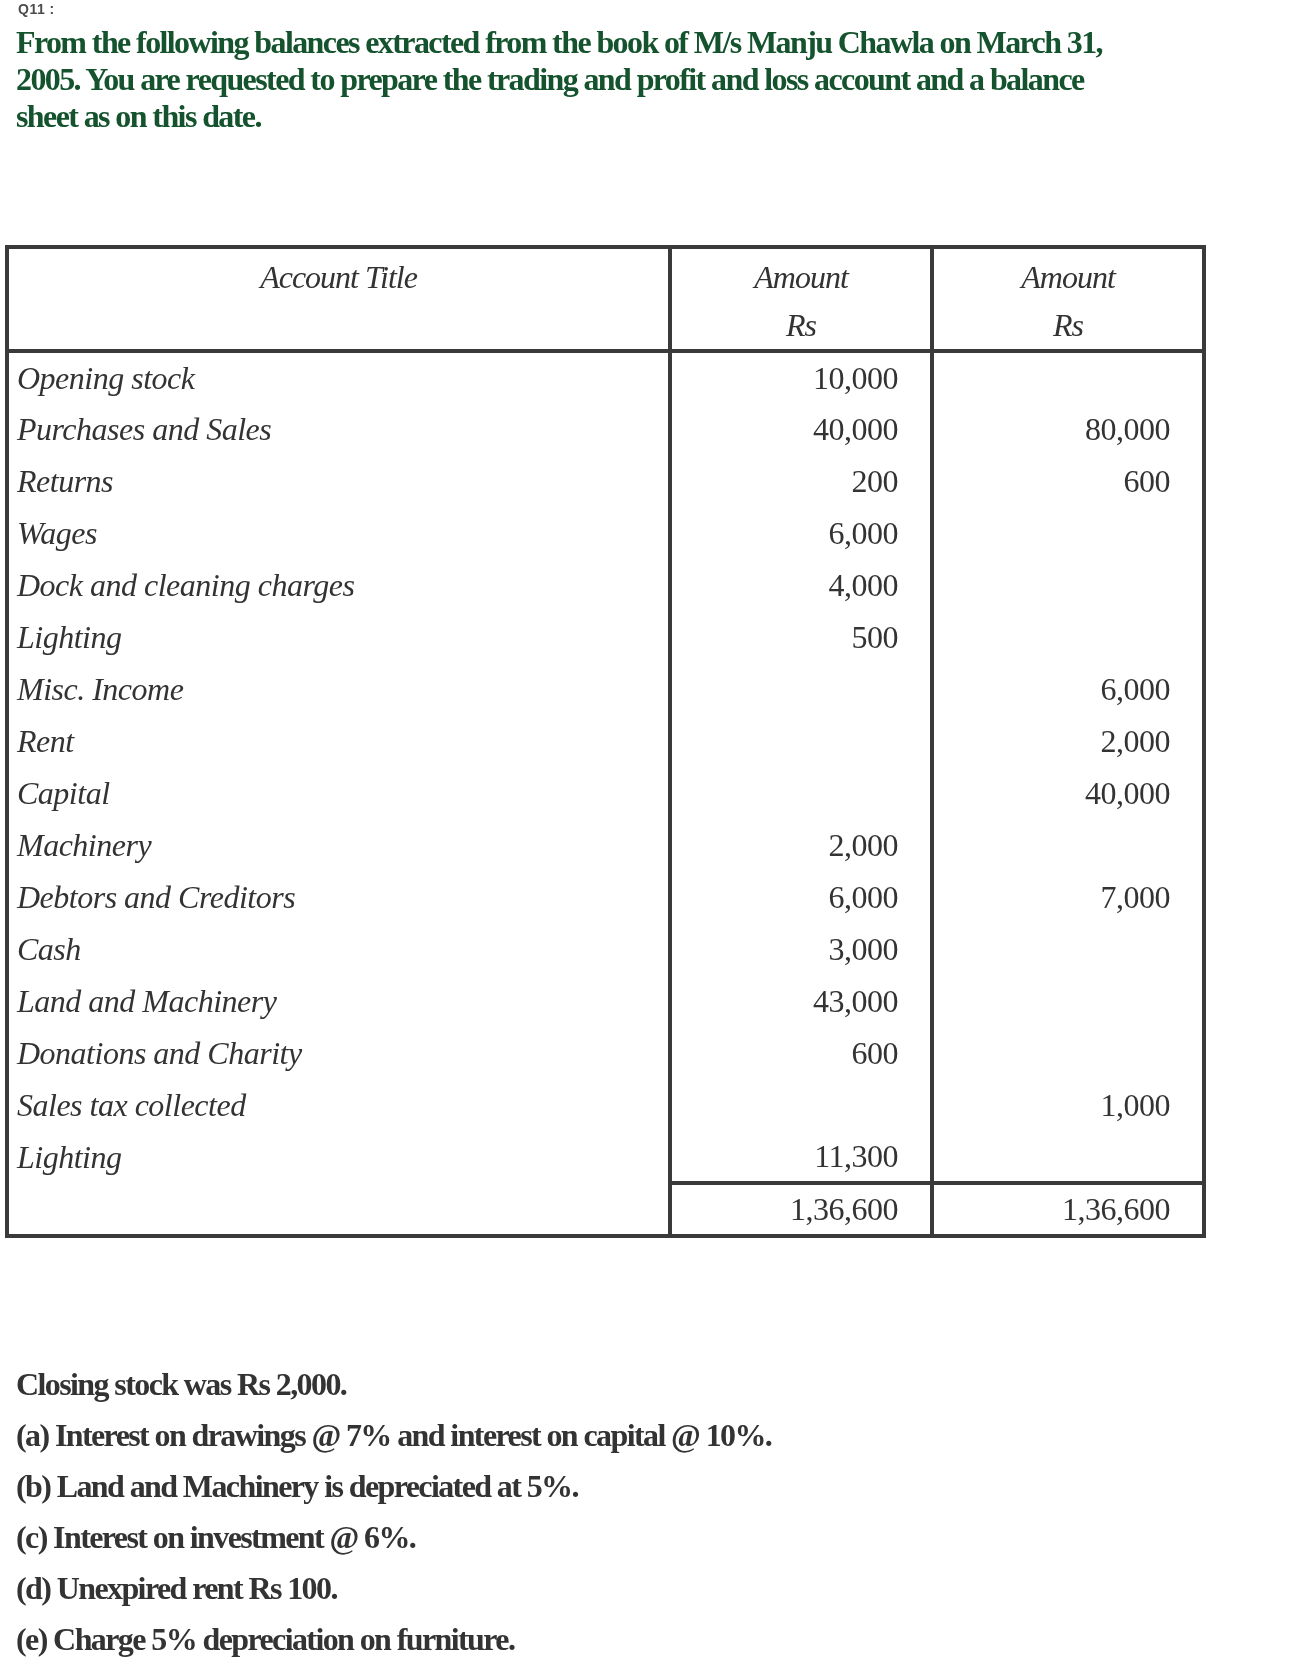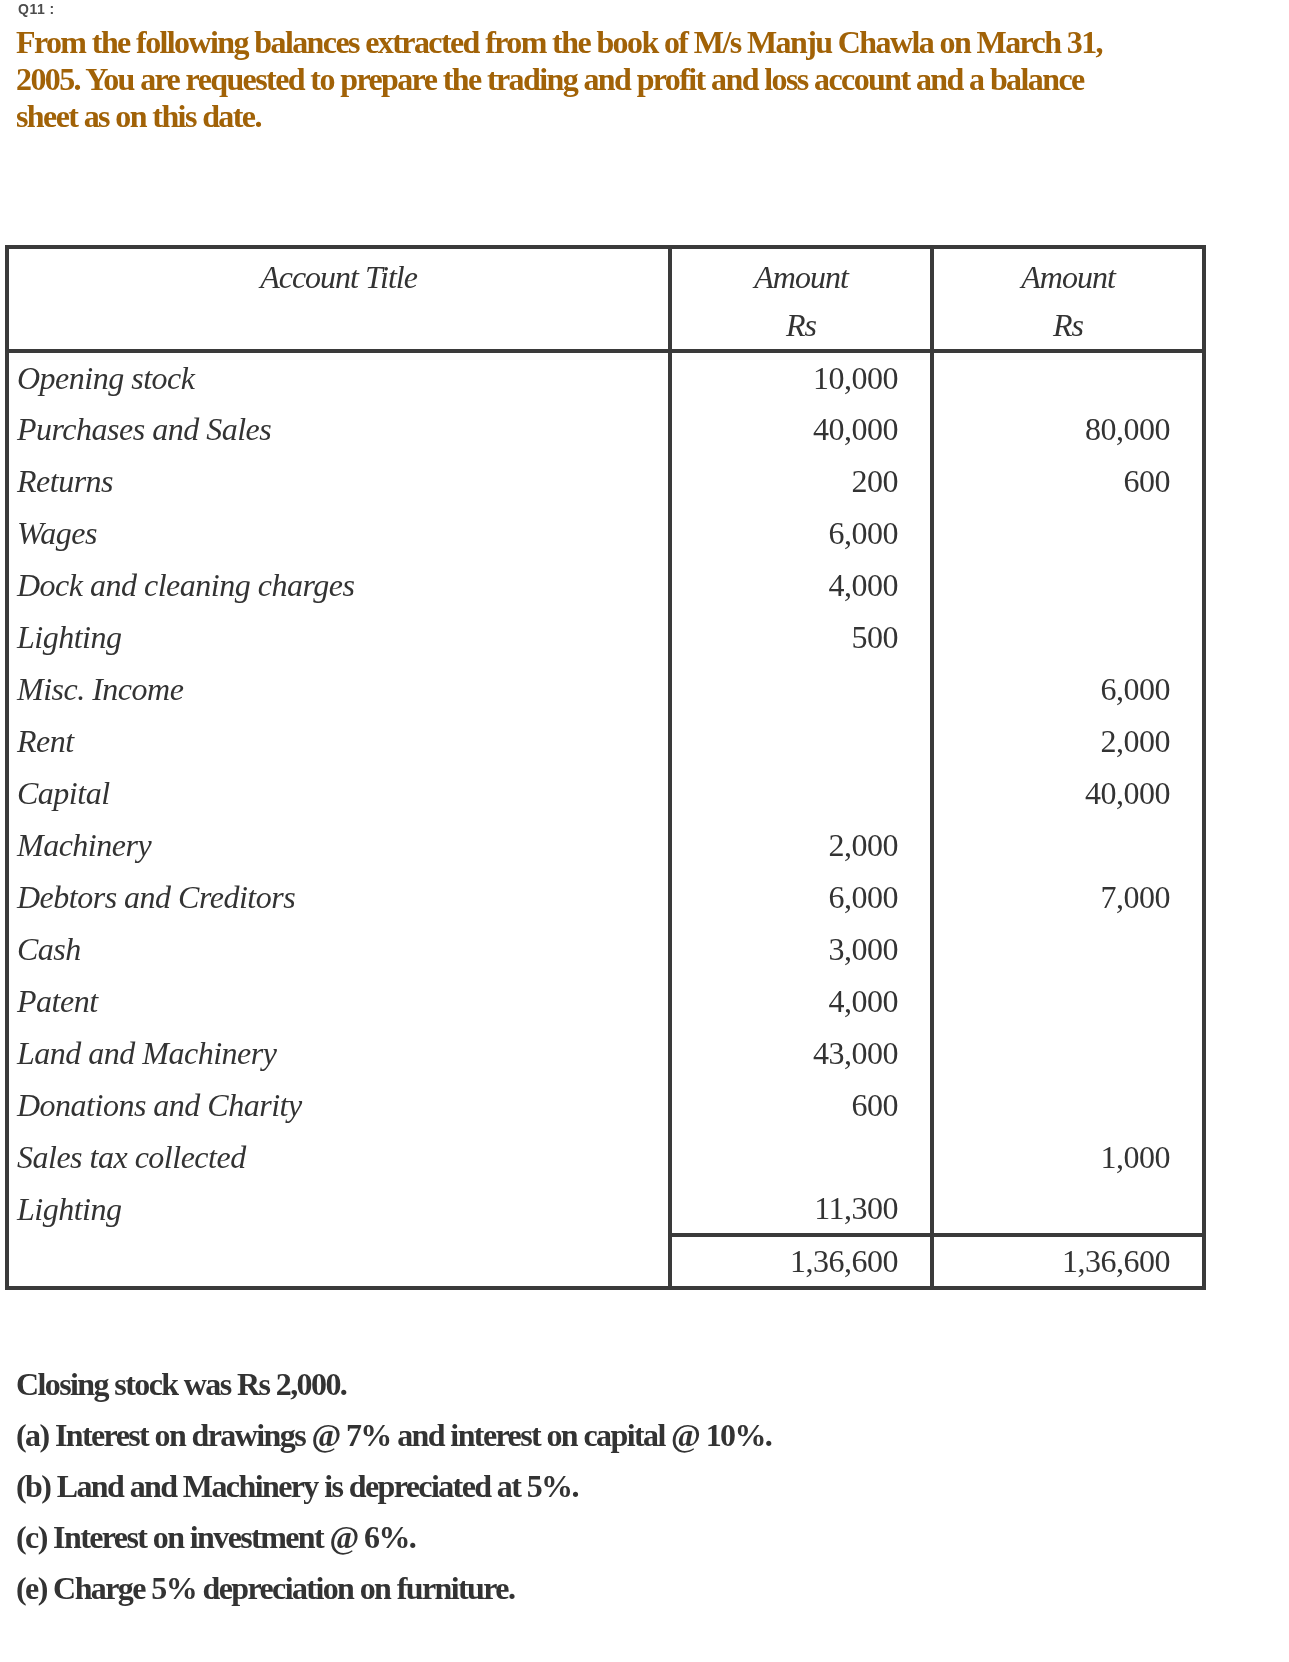--- a/index.html
+++ b/index.html
@@ -14,21 +14,21 @@
   .qid {
     position: absolute; top: 1px; left: 18px;
     font-family: "Liberation Sans", sans-serif;
     font-size: 14px; font-weight: 700;
     color: #4c4c4c; letter-spacing: 0.5px;
   }
 
   .intro {
     position: absolute; top: 24px; left: 16px; width: 1262px;
     font-size: 32px; font-weight: 700; line-height: 37px;
-    letter-spacing: -1.6px; color: #a16207;
+    letter-spacing: -1.6px; color: #14532d;
   }
 
   table.balance-table {
     position: absolute; top: 203px; left: 5px;
     border-collapse: collapse; table-layout: fixed;
     border: 4px solid #3a3a3a;
     margin-top: 42px;
   }
   .balance-table th, .balance-table td {
     border-left: 4px solid #3a3a3a;
@@ -145,25 +145,20 @@
         <td class="cell-title">Debtors and Creditors</td>
         <td class="cell-amt">6,000</td>
         <td class="cell-amt">7,000</td>
       </tr>
     <tr>
         <td class="cell-title">Cash</td>
         <td class="cell-amt">3,000</td>
         <td class="cell-amt"></td>
       </tr>
     <tr>
-        <td class="cell-title">Patent</td>
-        <td class="cell-amt">4,000</td>
-        <td class="cell-amt"></td>
-      </tr>
-    <tr>
         <td class="cell-title">Land and Machinery</td>
         <td class="cell-amt">43,000</td>
         <td class="cell-amt"></td>
       </tr>
     <tr>
         <td class="cell-title">Donations and Charity</td>
         <td class="cell-amt">600</td>
         <td class="cell-amt"></td>
       </tr>
     <tr>
@@ -182,14 +177,15 @@
       <td class="cell-amt">1,36,600</td>
     </tr>
   </tbody>
 </table>
 
 <div class="footer">
   <p>Closing stock was Rs 2,000.</p>
   <p>(a) Interest on drawings @ 7% and interest on capital @ 10%.</p>
   <p>(b) Land and Machinery is depreciated at 5%.</p>
   <p>(c) Interest on investment @ 6%.</p>
+  <p>(d) Unexpired rent Rs 100.</p>
   <p>(e) Charge 5% depreciation on furniture.</p>
 </div>
 
 </body></html>

